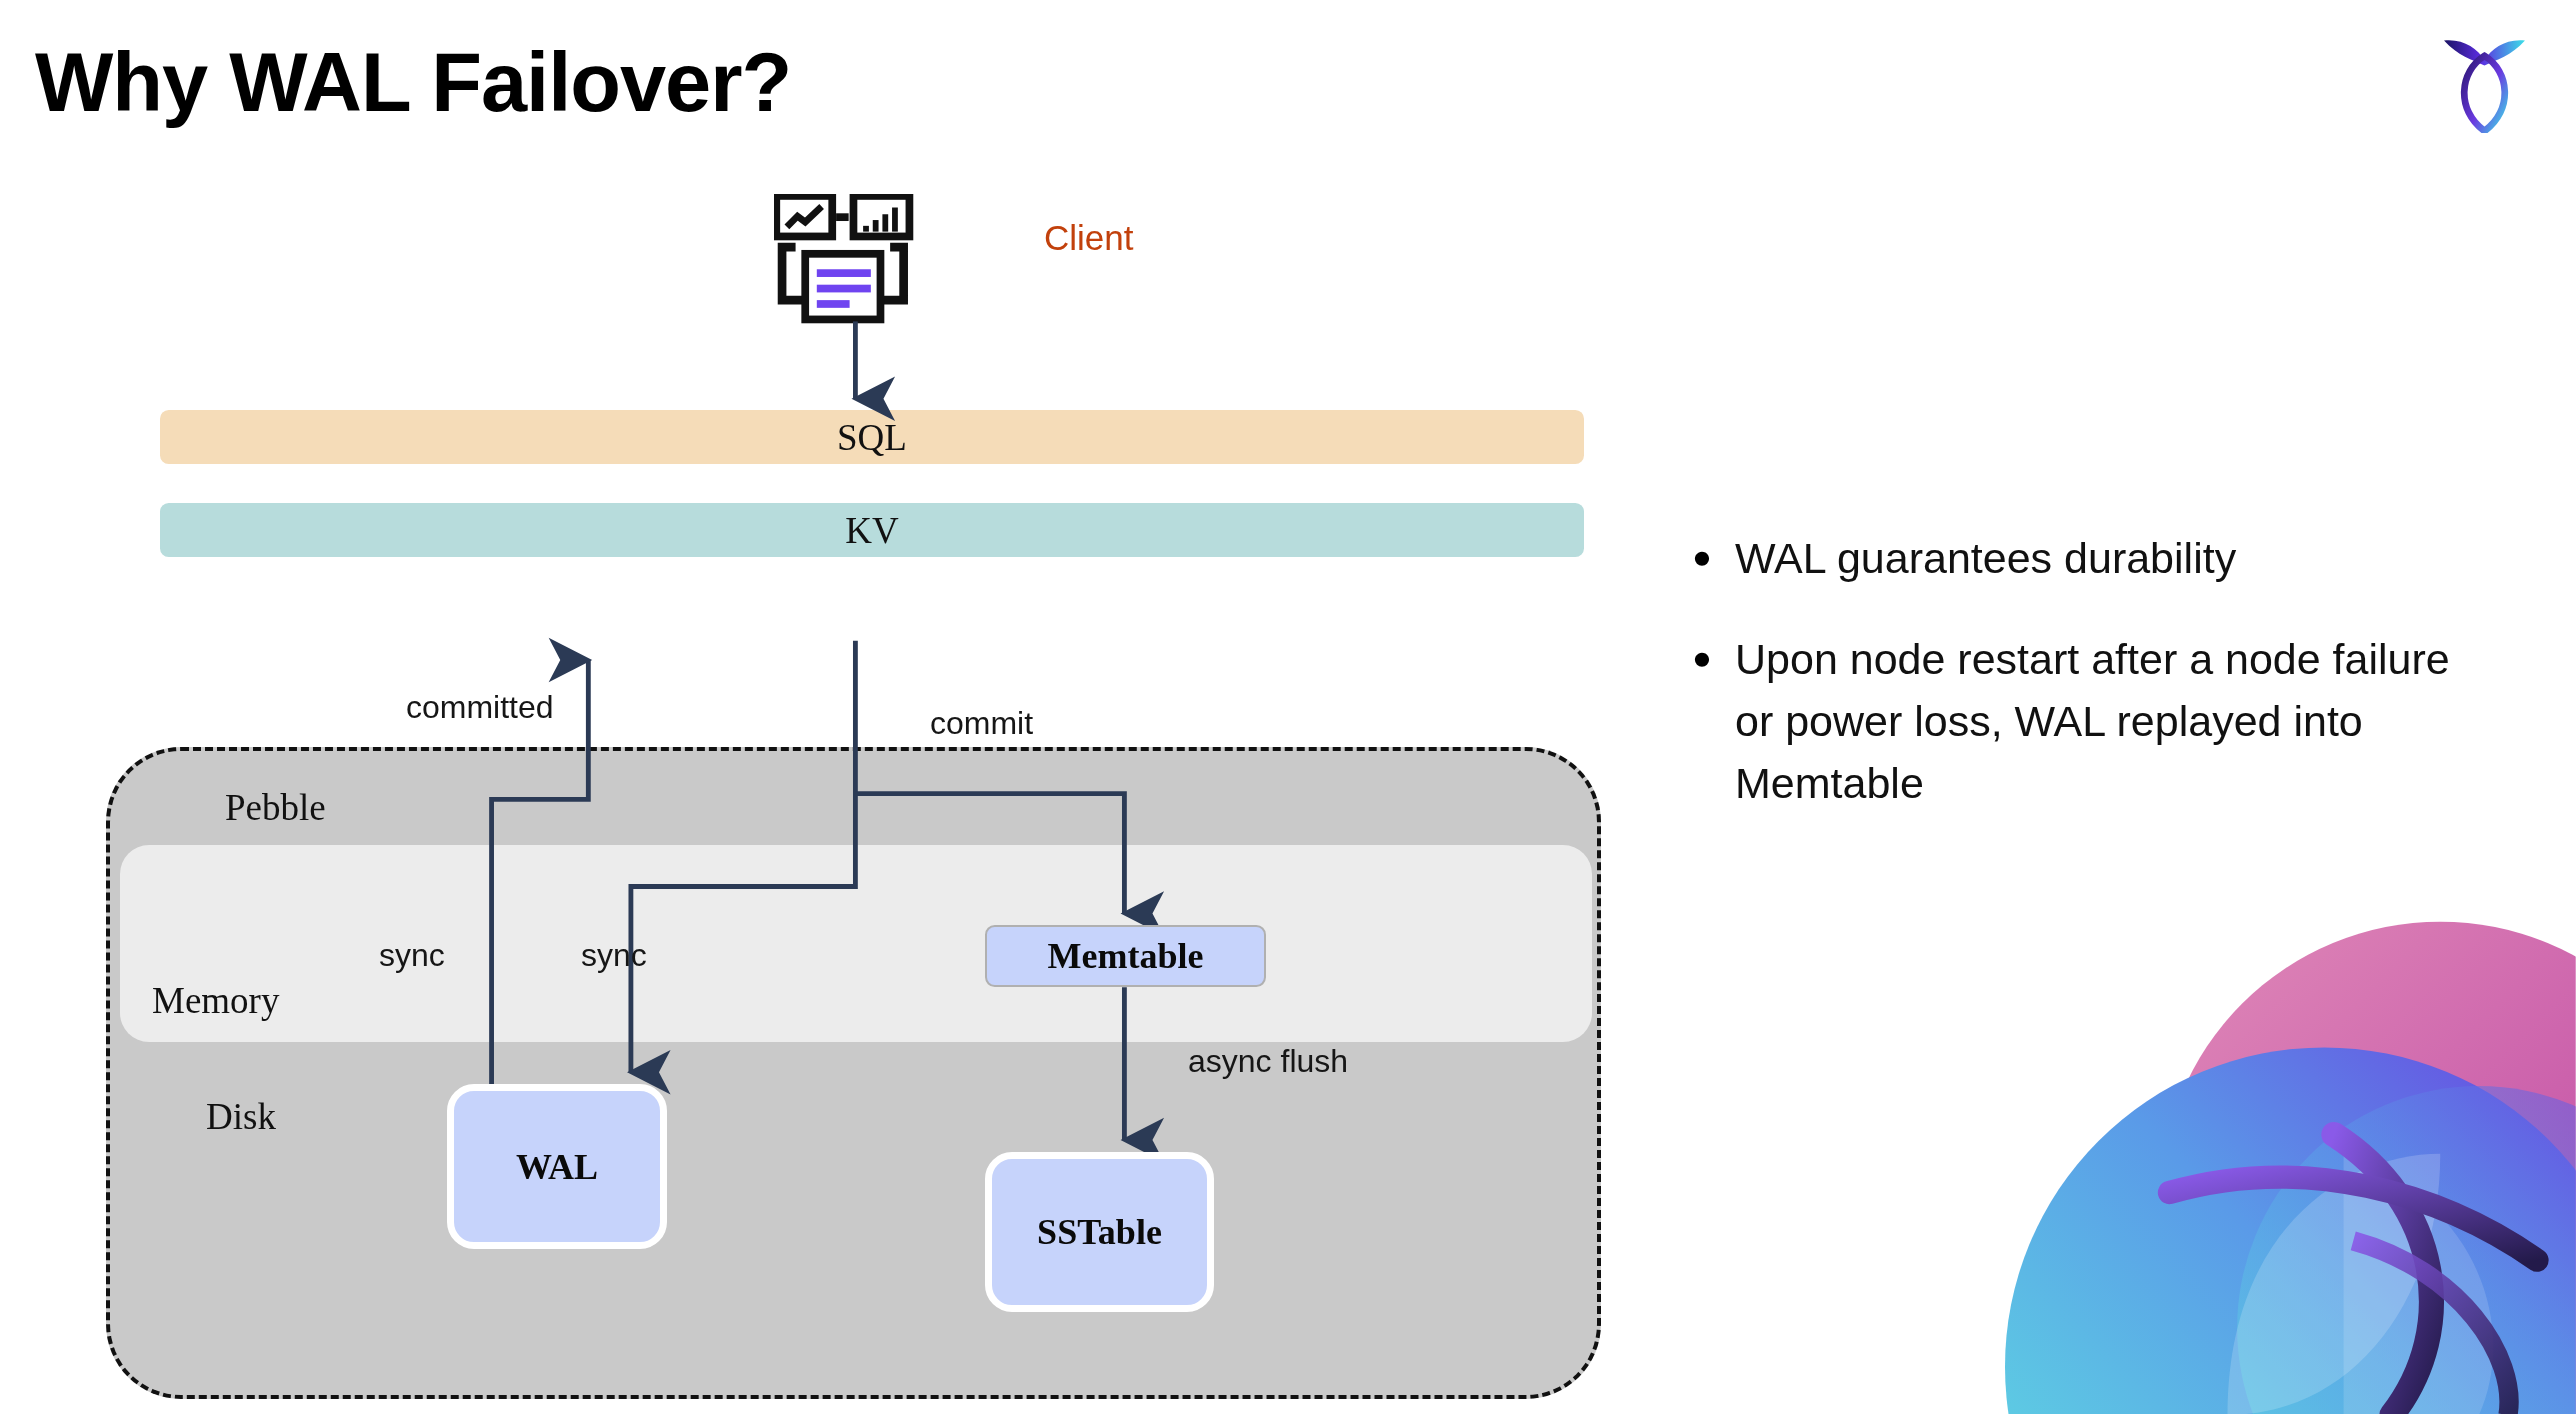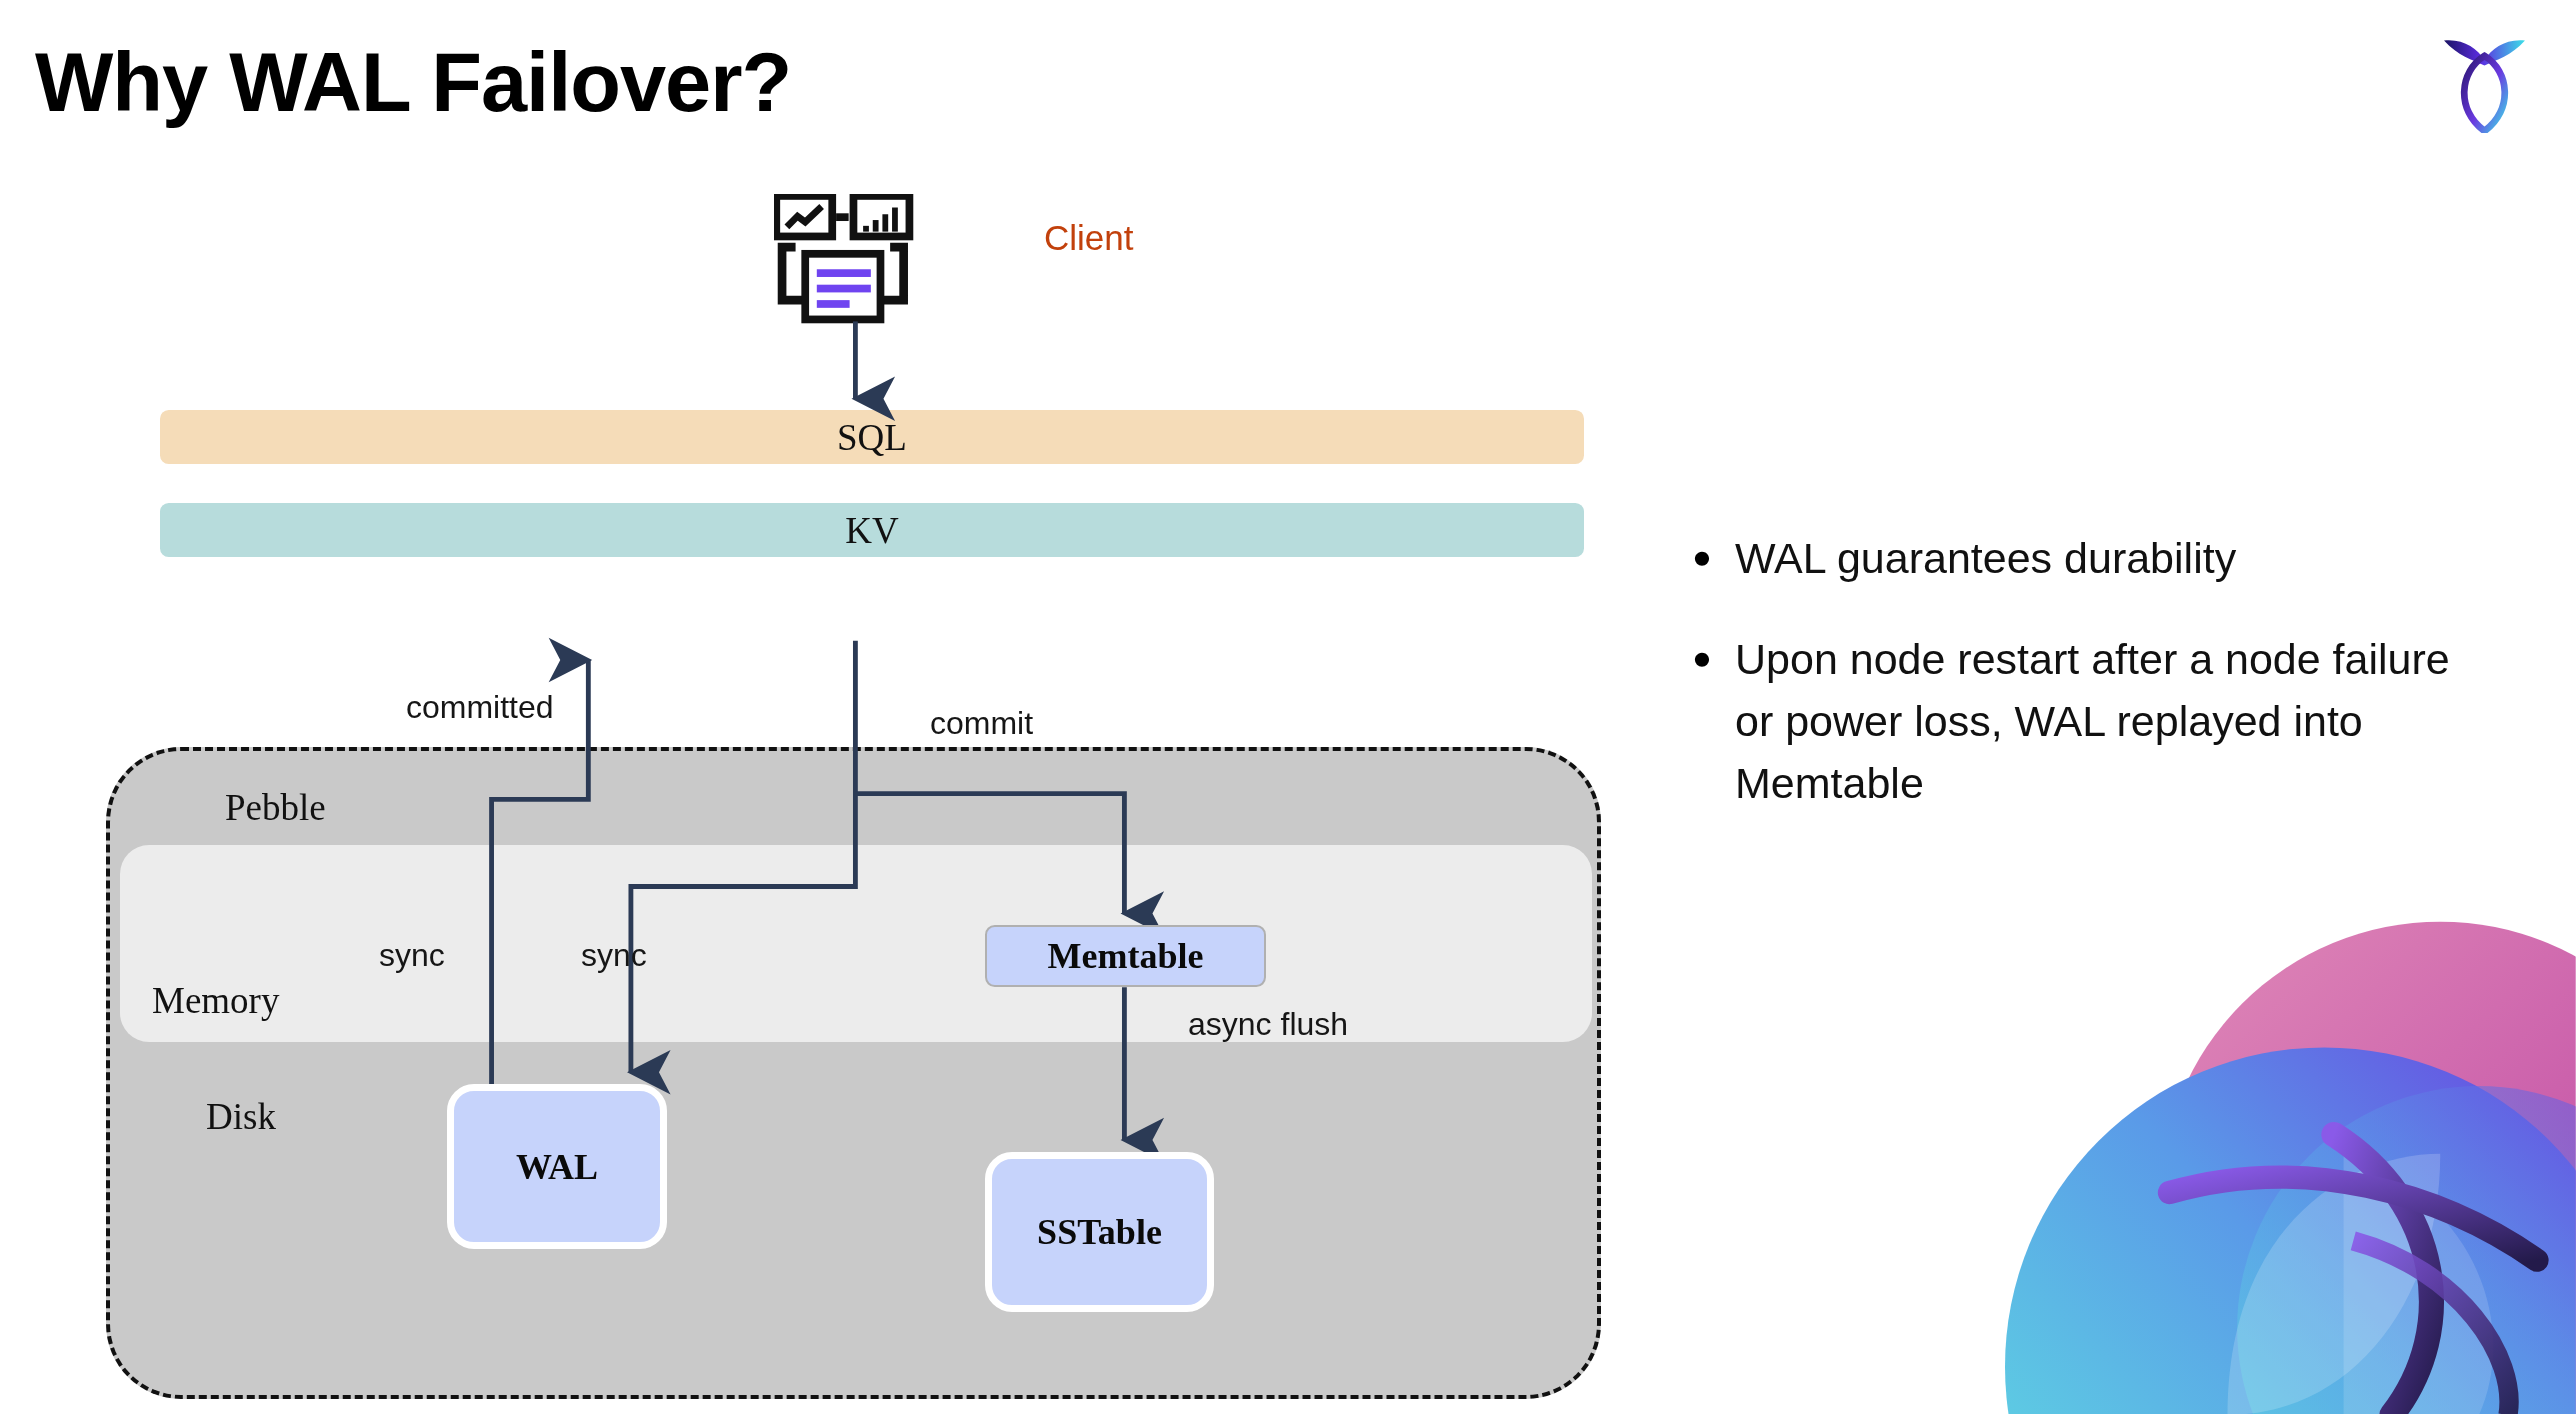--- a/index.html
+++ b/index.html
@@ -181,21 +181,21 @@
     position: absolute;
     font-family: "Liberation Sans", sans-serif;
     font-size: 32px;
     color: #161616;
     white-space: nowrap;
   }
   #label-committed { left: 406px; top: 689px; }
   #label-commit    { left: 906px; top: 705px; margin-left: 24px; }
   #label-sync-1    { left: 379px; top: 937px; }
   #label-sync-2    { left: 581px; top: 937px; }
-  #label-async     { left: 1188px; top: 1006px; }
+  #label-async     { left: 1188px; top: 1043px; }
 
   
   #bullets {
     position: absolute;
     left: 1692px;
     top: 527px;
     width: 794px;
   }
   .bullet-row {
     display: flex;

